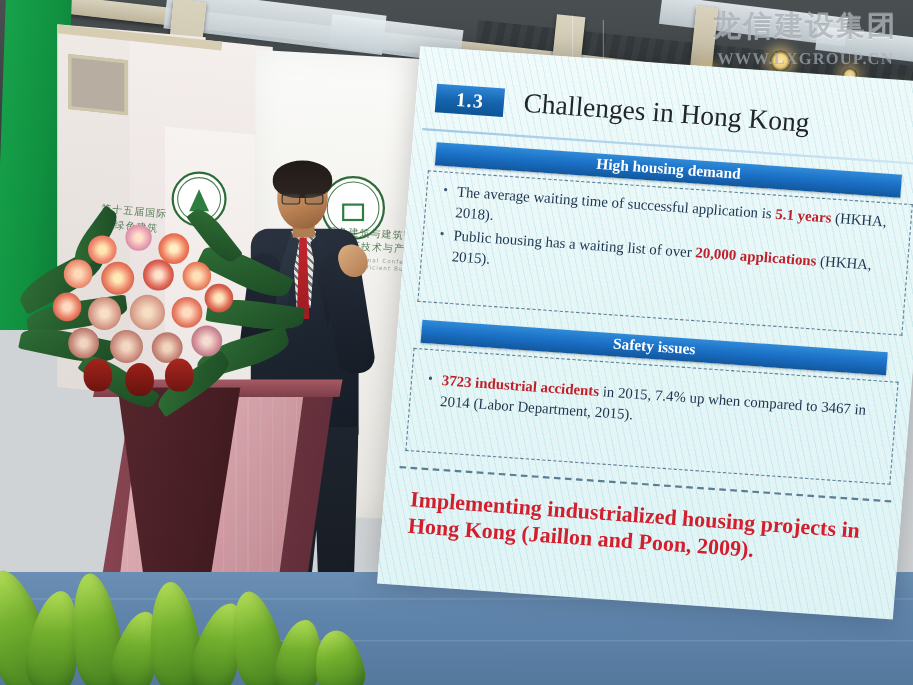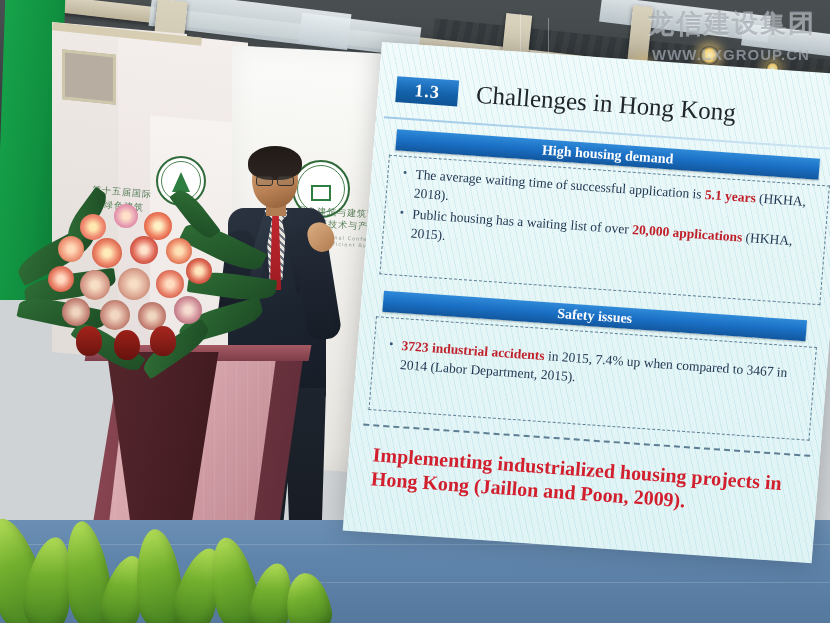--- a/index.html
+++ b/index.html
@@ -330,21 +330,21 @@
   
   .wm-cn{
     position:absolute;left:648px;top:6px;width:190px;
     font-family:"DejaVu Sans",sans-serif;font-weight:bold;font-size:26px;
     letter-spacing:2px;color:rgba(150,158,166,.62);
     text-shadow:0 1px 0 rgba(255,255,255,.45);
     white-space:nowrap;
   }
   .wm-url{
     position:absolute;left:652px;top:46px;
-    font-family:Liberation Sans, sans-serif;font-weight:bold;font-size:15px;
+    font-family:Liberation Serif, serif;font-weight:bold;font-size:15px;
     letter-spacing:1px;color:rgba(168,176,184,.68);white-space:nowrap;
   }
 </style>
 </head>
 <body>
 
 <div id="scene">
 
   <div class="ceiling">
     <div class="ducting"></div>

